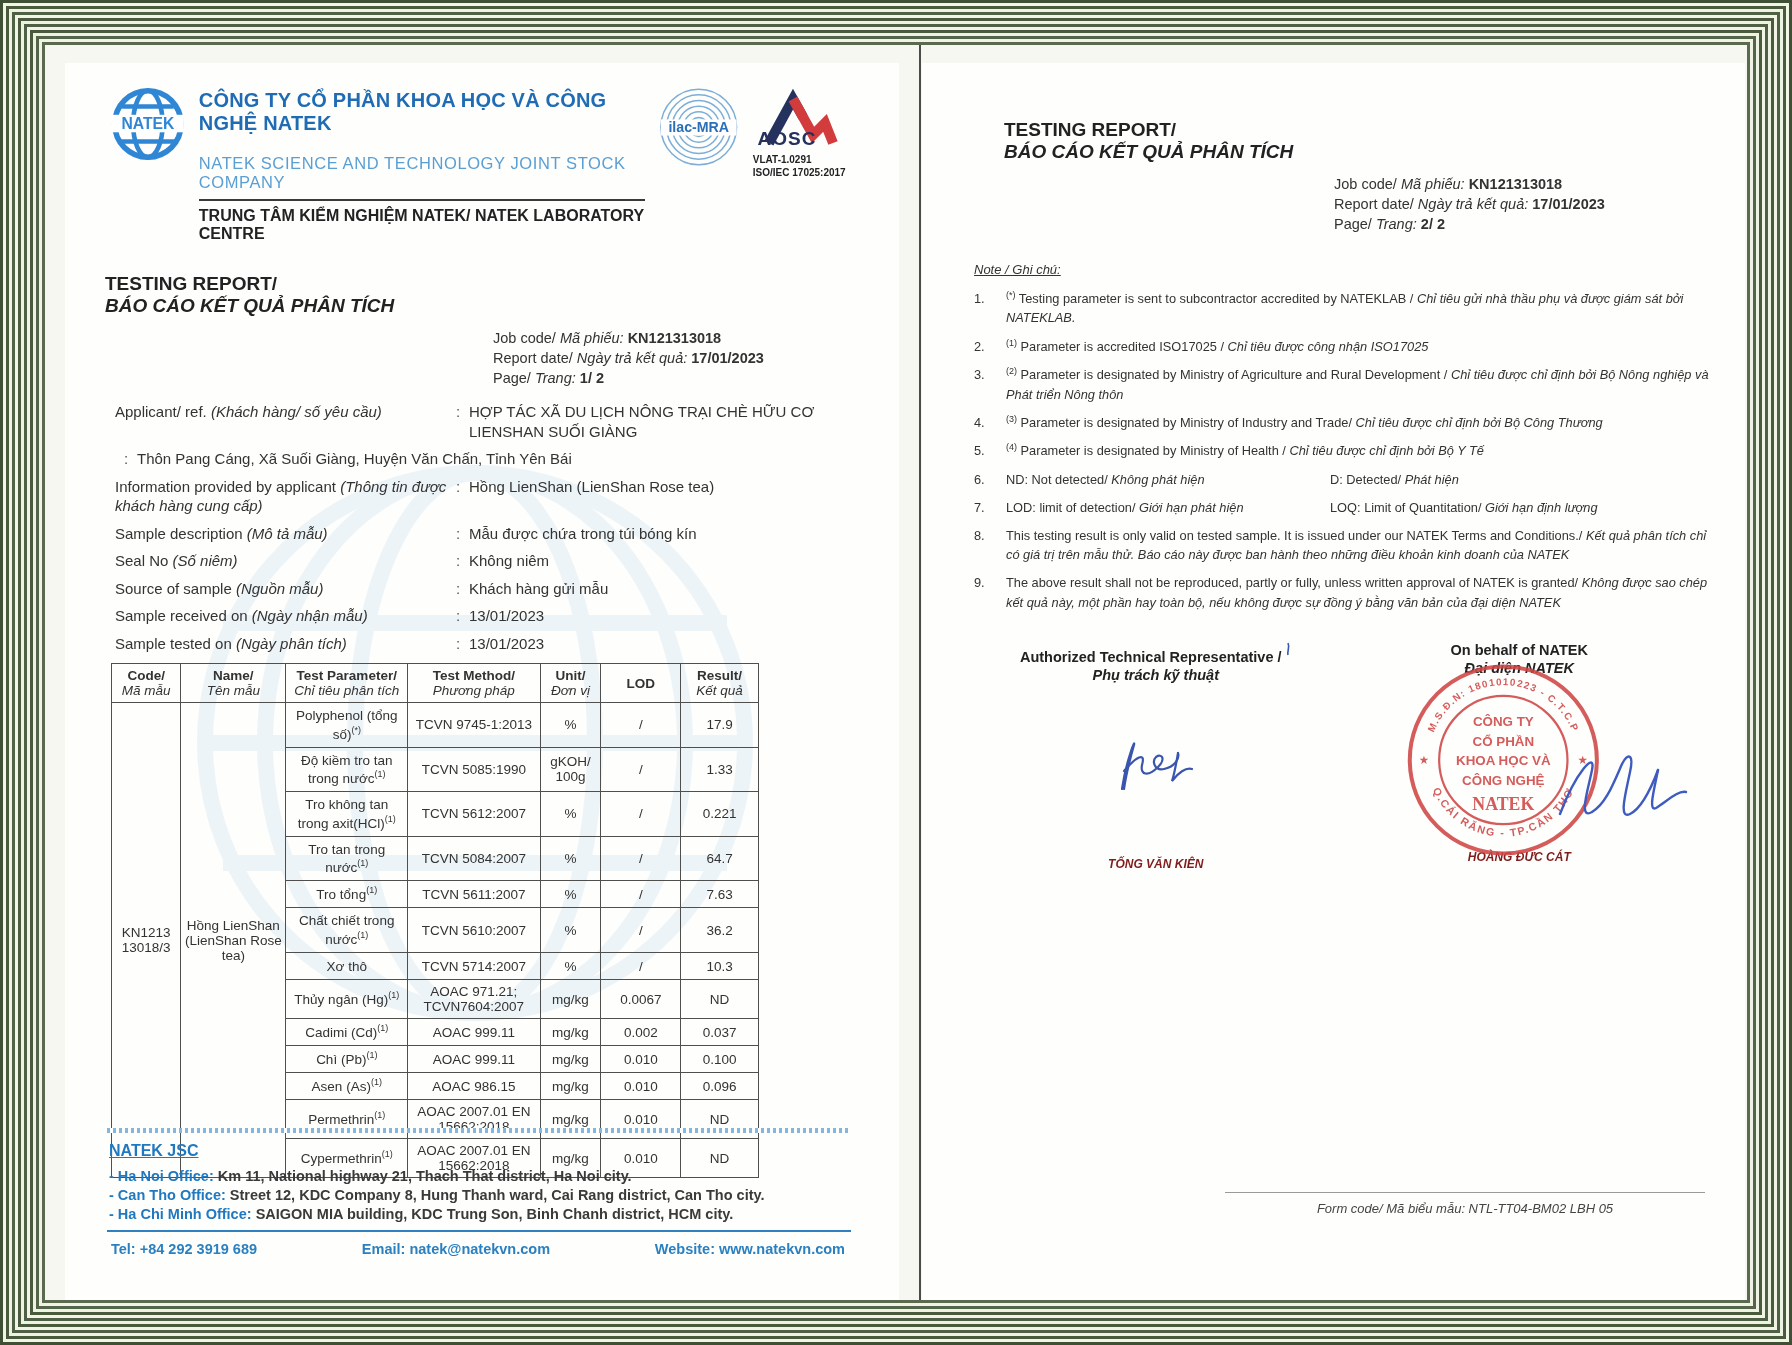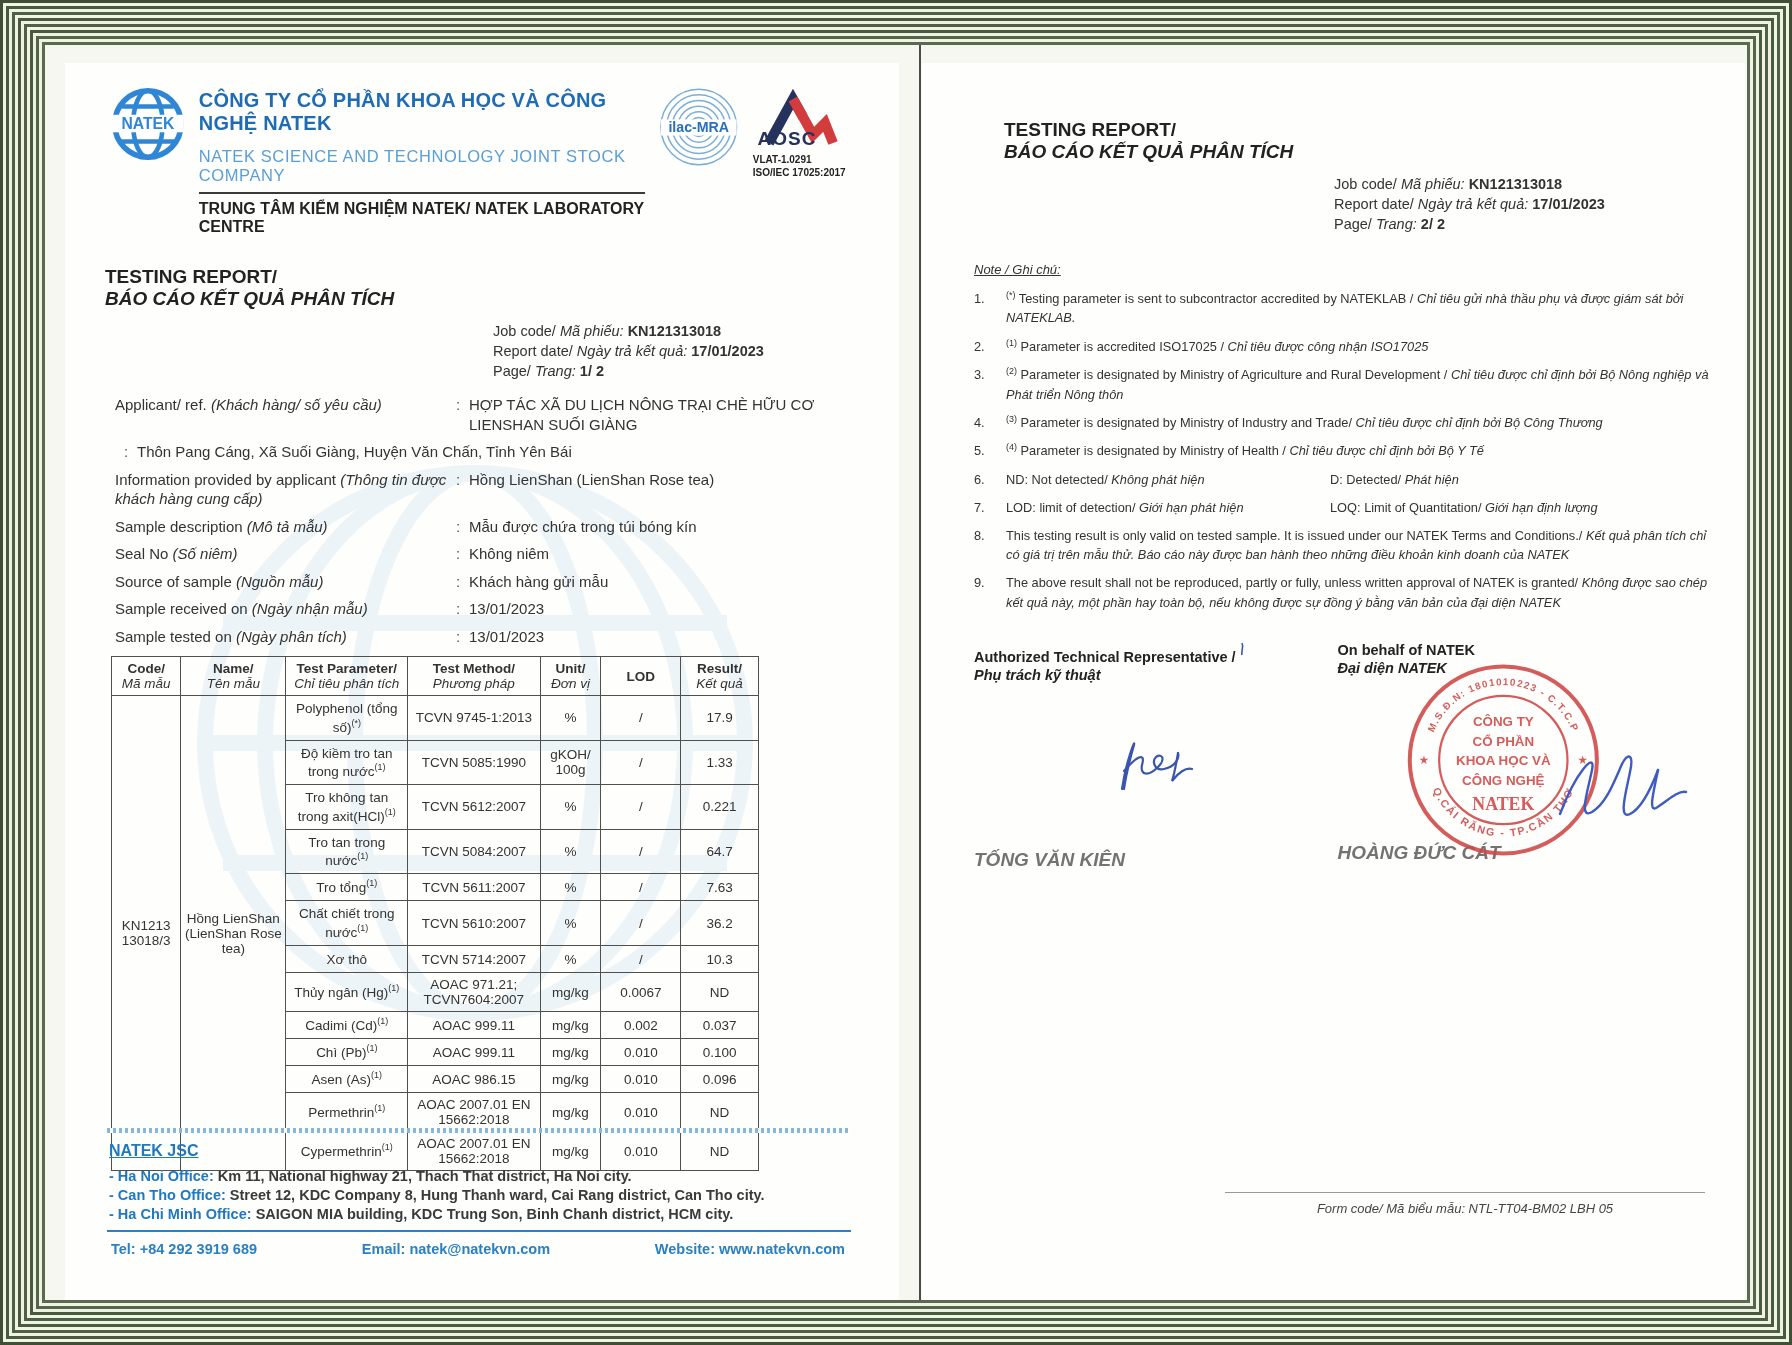--- a/index.html
+++ b/index.html
@@ -18,21 +18,21 @@
   .page1{left:20px;width:834px;}
   .divider{position:absolute;left:874px;top:0;bottom:0;width:2px;background:#4b4b49;}
   .page2{left:877px;width:823px;}
 
   
   .p1-content{position:relative;z-index:1;padding:22px 44px 0 40px;}
   .wm{position:absolute;left:110px;top:360px;z-index:0;opacity:0.10;}
   .hdr{display:flex;align-items:flex-start;gap:14px;margin-left:6px;}
   .hdr-text{width:472px;padding-top:4px;}
   .hdr-vi{font-size:20px;font-weight:bold;color:#1f6cb5;letter-spacing:0.2px;}
-  .hdr-en{font-size:16.5px;color:#5a9fd4;letter-spacing:0.6px;margin-top:12px;}
+  .hdr-en{font-size:16.5px;color:#5a9fd4;letter-spacing:0.6px;margin-top:19px;}
   .hdr-rule{border-top:2px solid #3a3a3a;margin:7px 0 6px 0;}
   .hdr-centre{font-size:16px;font-weight:bold;color:#222;}
   .aosc-box{width:108px;text-align:left;margin-top:2px;}
   .aosc-cert{font-size:10px;font-weight:bold;color:#222;line-height:1.3;}
   .title-block{text-align:left;width:700px;margin-top:30px;}
   .title-en{font-size:19px;font-weight:bold;color:#222;}
   .title-vi{font-size:19px;font-weight:bold;font-style:italic;color:#222;margin-top:0;}
   .meta{margin-top:13px;font-size:14.5px;}
   .meta .row{margin-bottom:4px;}
   .meta .vi{font-style:italic;}
@@ -66,24 +66,24 @@
   .p2-meta{margin-left:360px;}
   .note-head{margin-top:30px;font-size:13px;color:#333;text-decoration:underline;font-style:italic;}
   .notes{margin-top:12px;width:736px;font-size:12.8px;line-height:1.5;}
   .note{display:flex;margin-bottom:9px;}
   .note .n{width:32px;flex:none;}
   .note .b{flex:1;}
   .note .vi{font-style:italic;}
   sup.ns{font-size:9px;}
   .note .part1{display:inline-block;min-width:324px;}
   .sig-row{display:flex;margin-top:30px;}
-  .sig-col{width:50%;text-align:left;position:relative;}
+  .sig-col{width:50%;text-align:center;position:relative;}
   .sig-t1{font-size:14.5px;font-weight:bold;color:#222;}
   .sig-t2{font-size:14.5px;font-weight:bold;font-style:italic;color:#222;margin-top:2px;}
-  .sig-name{font-size:19px;font-weight:bold;font-style:italic;color:#737373;margin-top:0;}
+  .sig-name{font-size:12px;font-weight:bold;font-style:italic;color:#7f1d1d;margin-top:8px;}
   .sig-area{position:relative;height:166px;}
   .sig-left-svg{position:absolute;left:50%;top:40px;transform:translateX(-50%);}
   .stamp-wrap{position:absolute;left:50%;top:-14px;transform:translateX(-58%);}
   .sig-right-svg{position:absolute;left:58%;top:66px;}
   .pen-mark{display:inline-block;vertical-align:super;margin-left:2px;}
   .form-code{position:absolute;right:40px;bottom:84px;width:480px;border-top:1.4px solid #9a9a98;
              text-align:center;padding-top:8px;font-size:13px;font-style:italic;color:#444;}
 </style>
 </head>
 <body>

